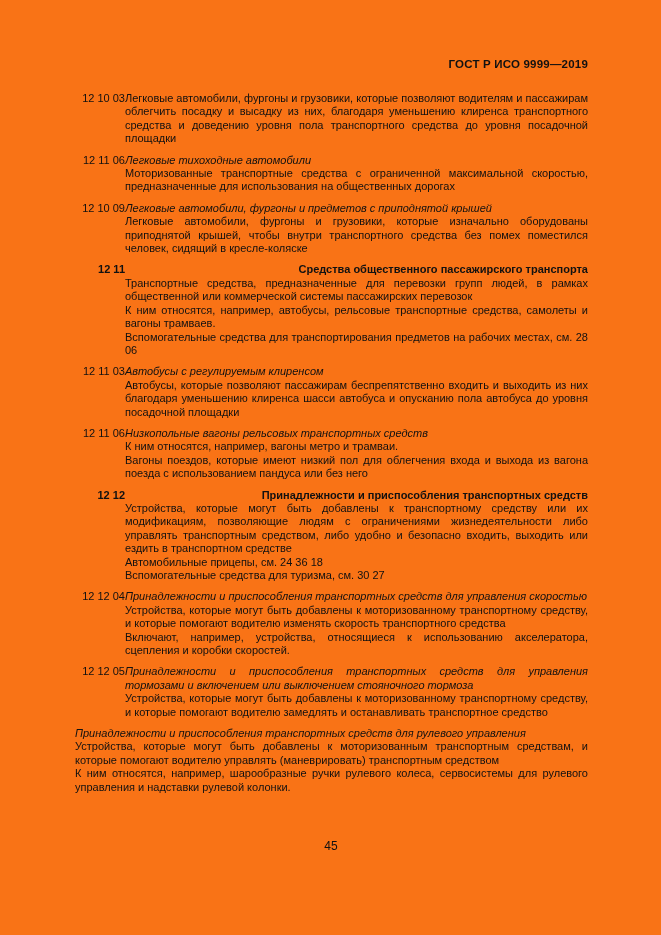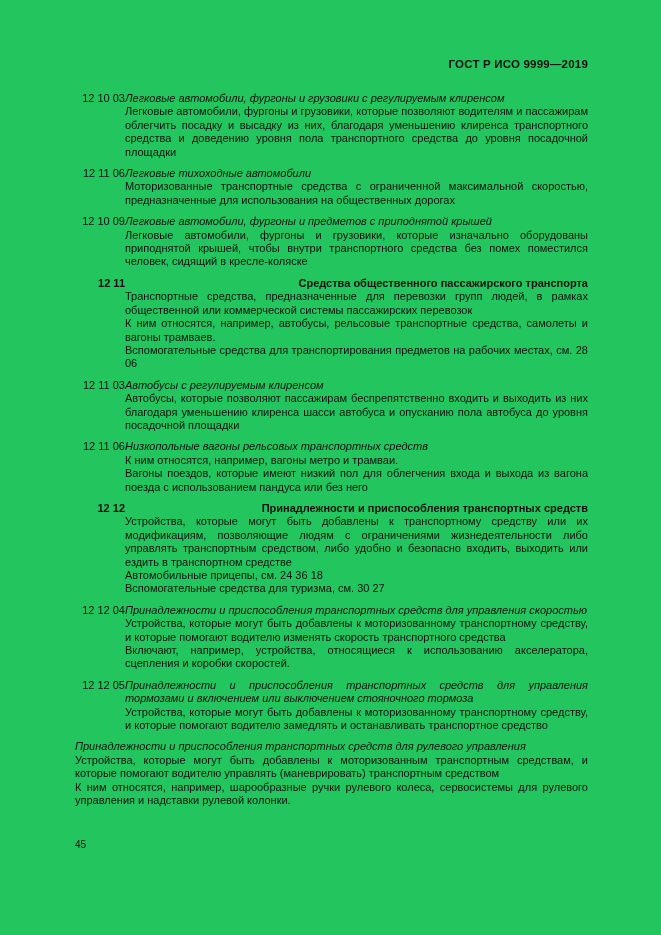--- a/index.html
+++ b/index.html
@@ -4,21 +4,21 @@
 <style>
   html, body {
     margin: 0;
     padding: 0;
     background: #ffffff;
   }
   .page {
     position: relative;
     width: 661px;
     height: 935px;
-    background: #22c55e;
+    background: #f97316;
     color: #111111;
     font-family: "Liberation Sans", sans-serif;
     overflow: hidden;
   }
   .doc-header {
     position: absolute;
     top: 58px;
     left: 75px;
     right: 73px;
     text-align: right;
@@ -64,38 +64,37 @@
   .entry .paragraphs p {
     margin: 0;
     text-align: justify;
     hyphens: auto;
   }
   .page-footer {
     position: absolute;
     top: 839px;
     left: 75px;
     right: 74px;
-    text-align: left;
-    font-size: 10px;
+    text-align: center;
+    font-size: 12px;
   }
 </style>
 </head>
 <body>
 
 <div class="page">
 
   <div class="doc-header">
     <span>ГОСТ Р ИСО 9999—2019</span>
   </div>
 
   <div class="content" id="entries-list">
   <div class="entry">
     <div class="code">12 10 03</div>
     <div class="body">
-      <div class="heading">Легковые автомобили, фургоны и грузовики с регулируемым клиренсом</div>
       <div class="paragraphs">
             <p>Легковые автомобили, фургоны и грузовики, которые позволяют водителям и пассажирам облегчить посадку и высадку из них, благодаря уменьшению клиренса транспортного средства и доведению уровня пола транспортного средства до уровня посадочной площадки</p>
           </div>
     </div>
   </div>
 
   <div class="entry">
     <div class="code">12 11 06</div>
     <div class="body">
       <div class="heading">Легковые тихоходные автомобили</div>

